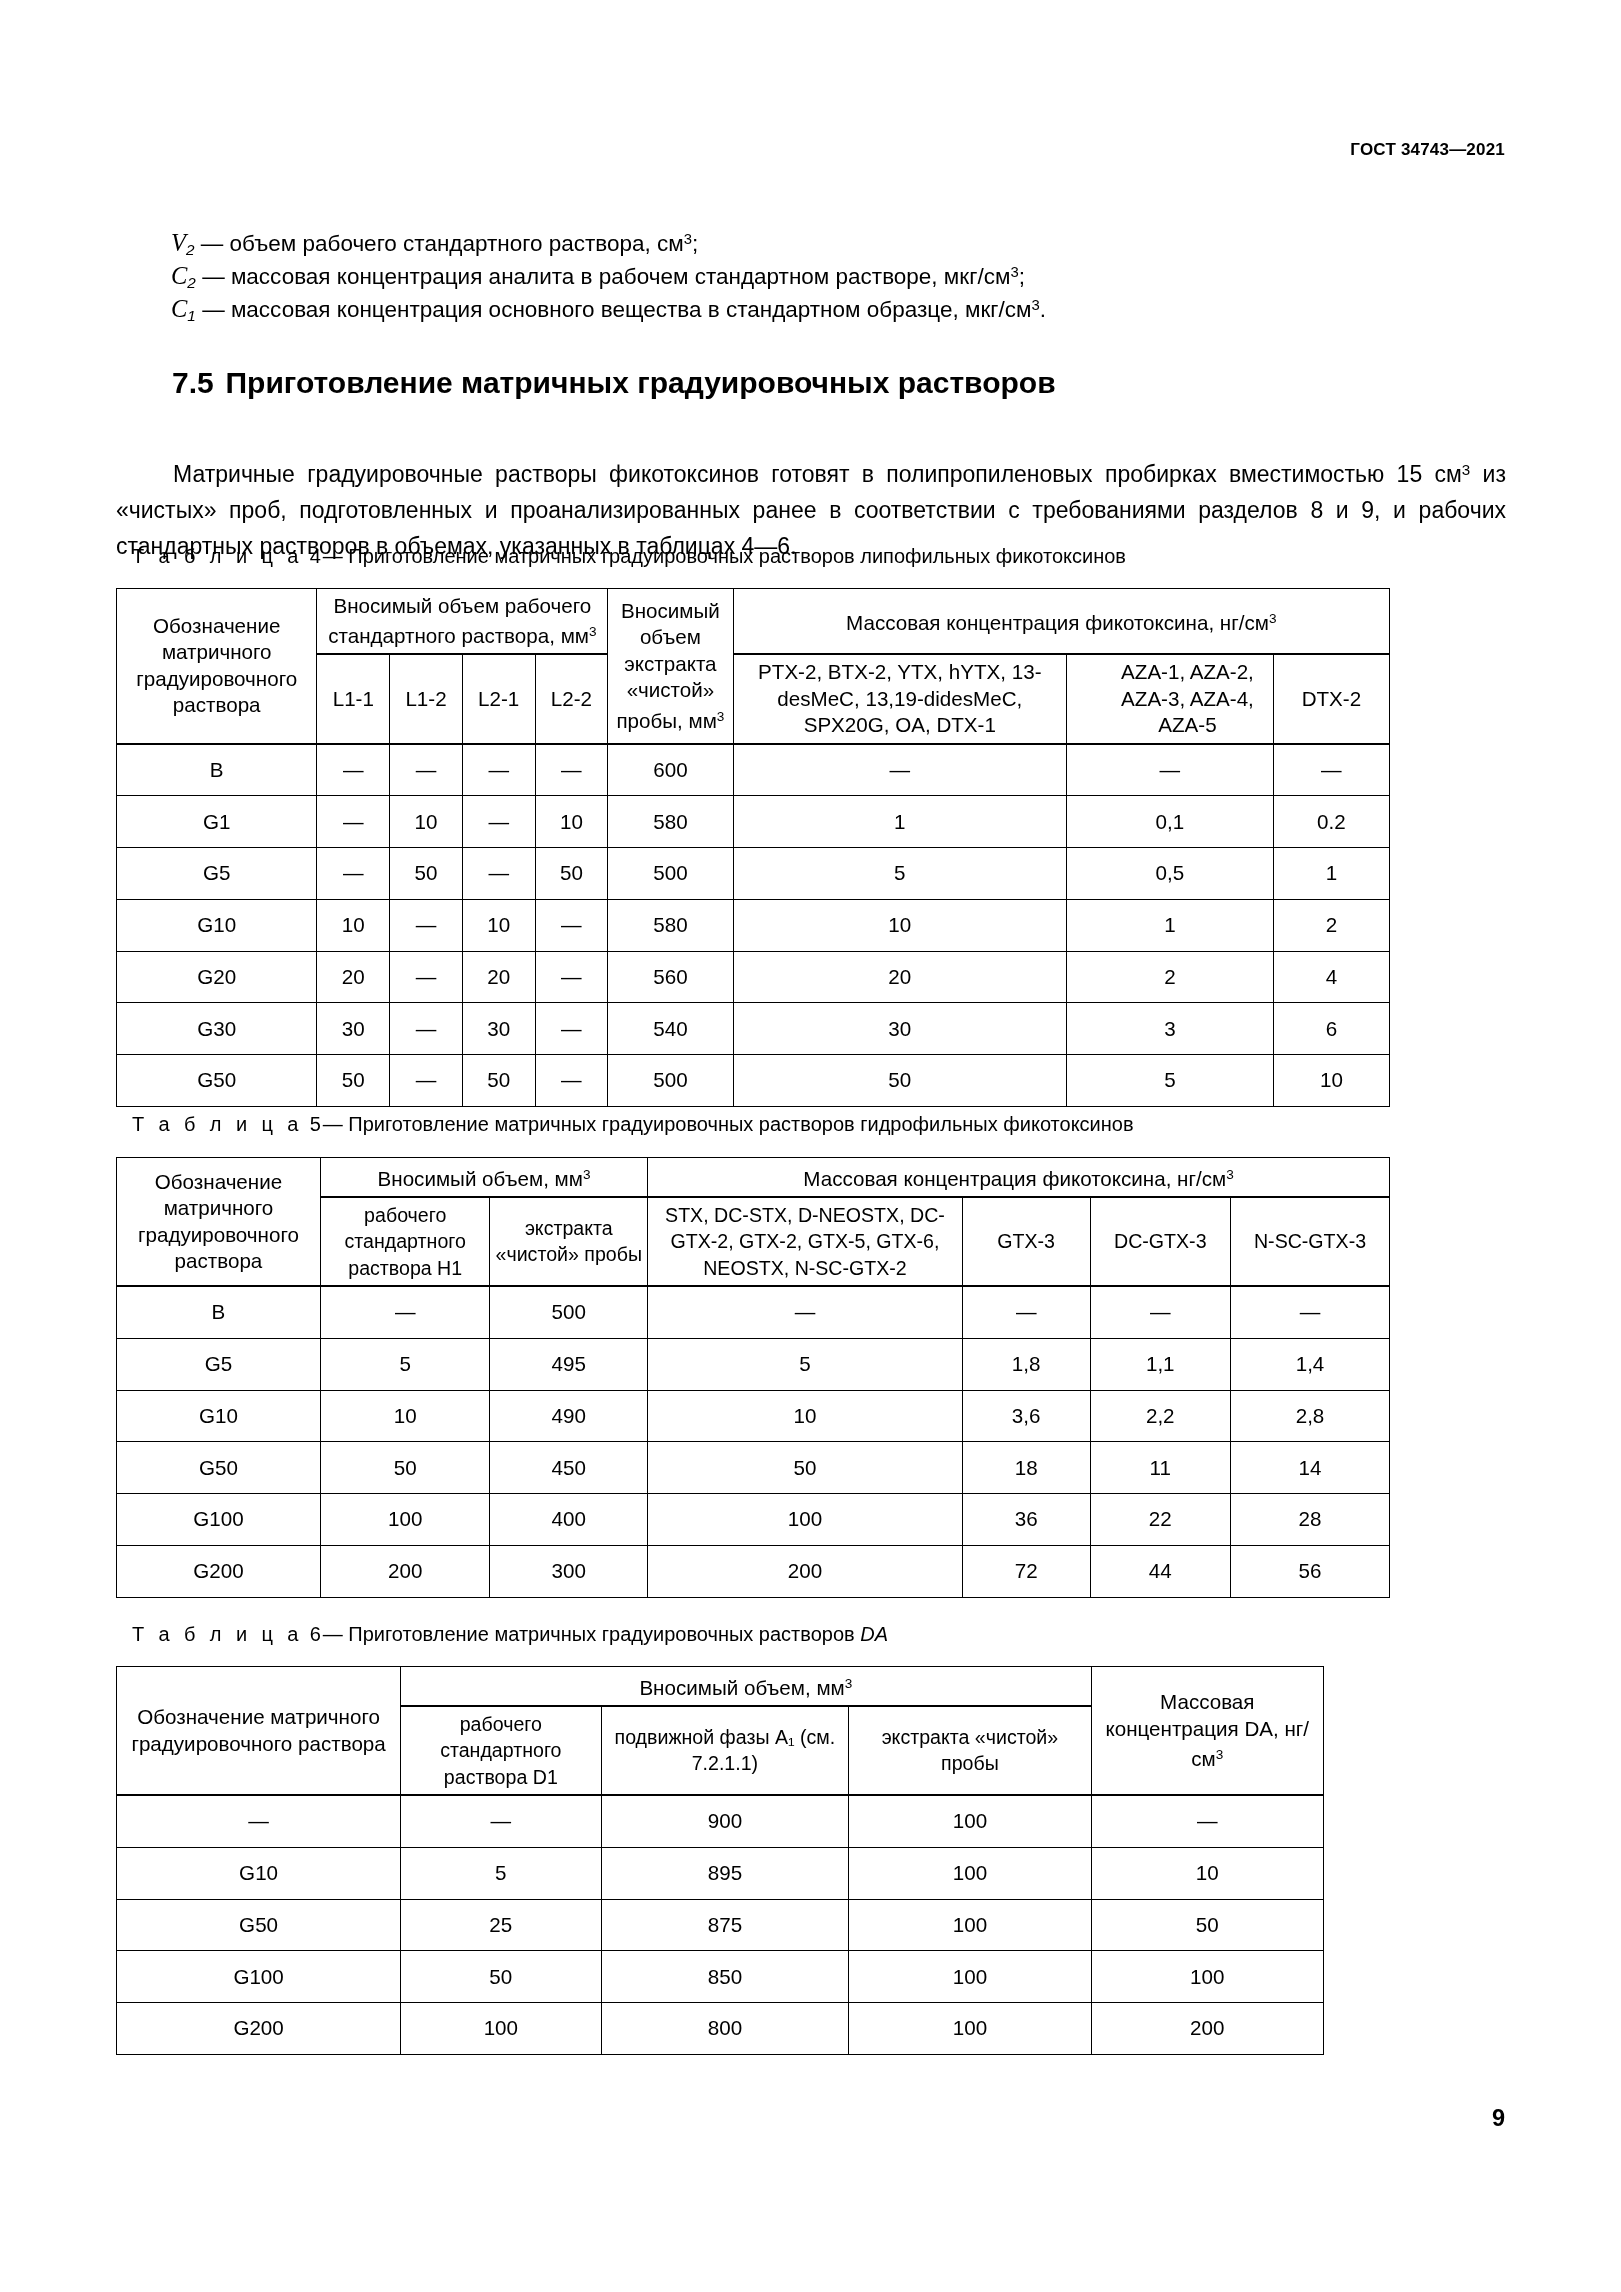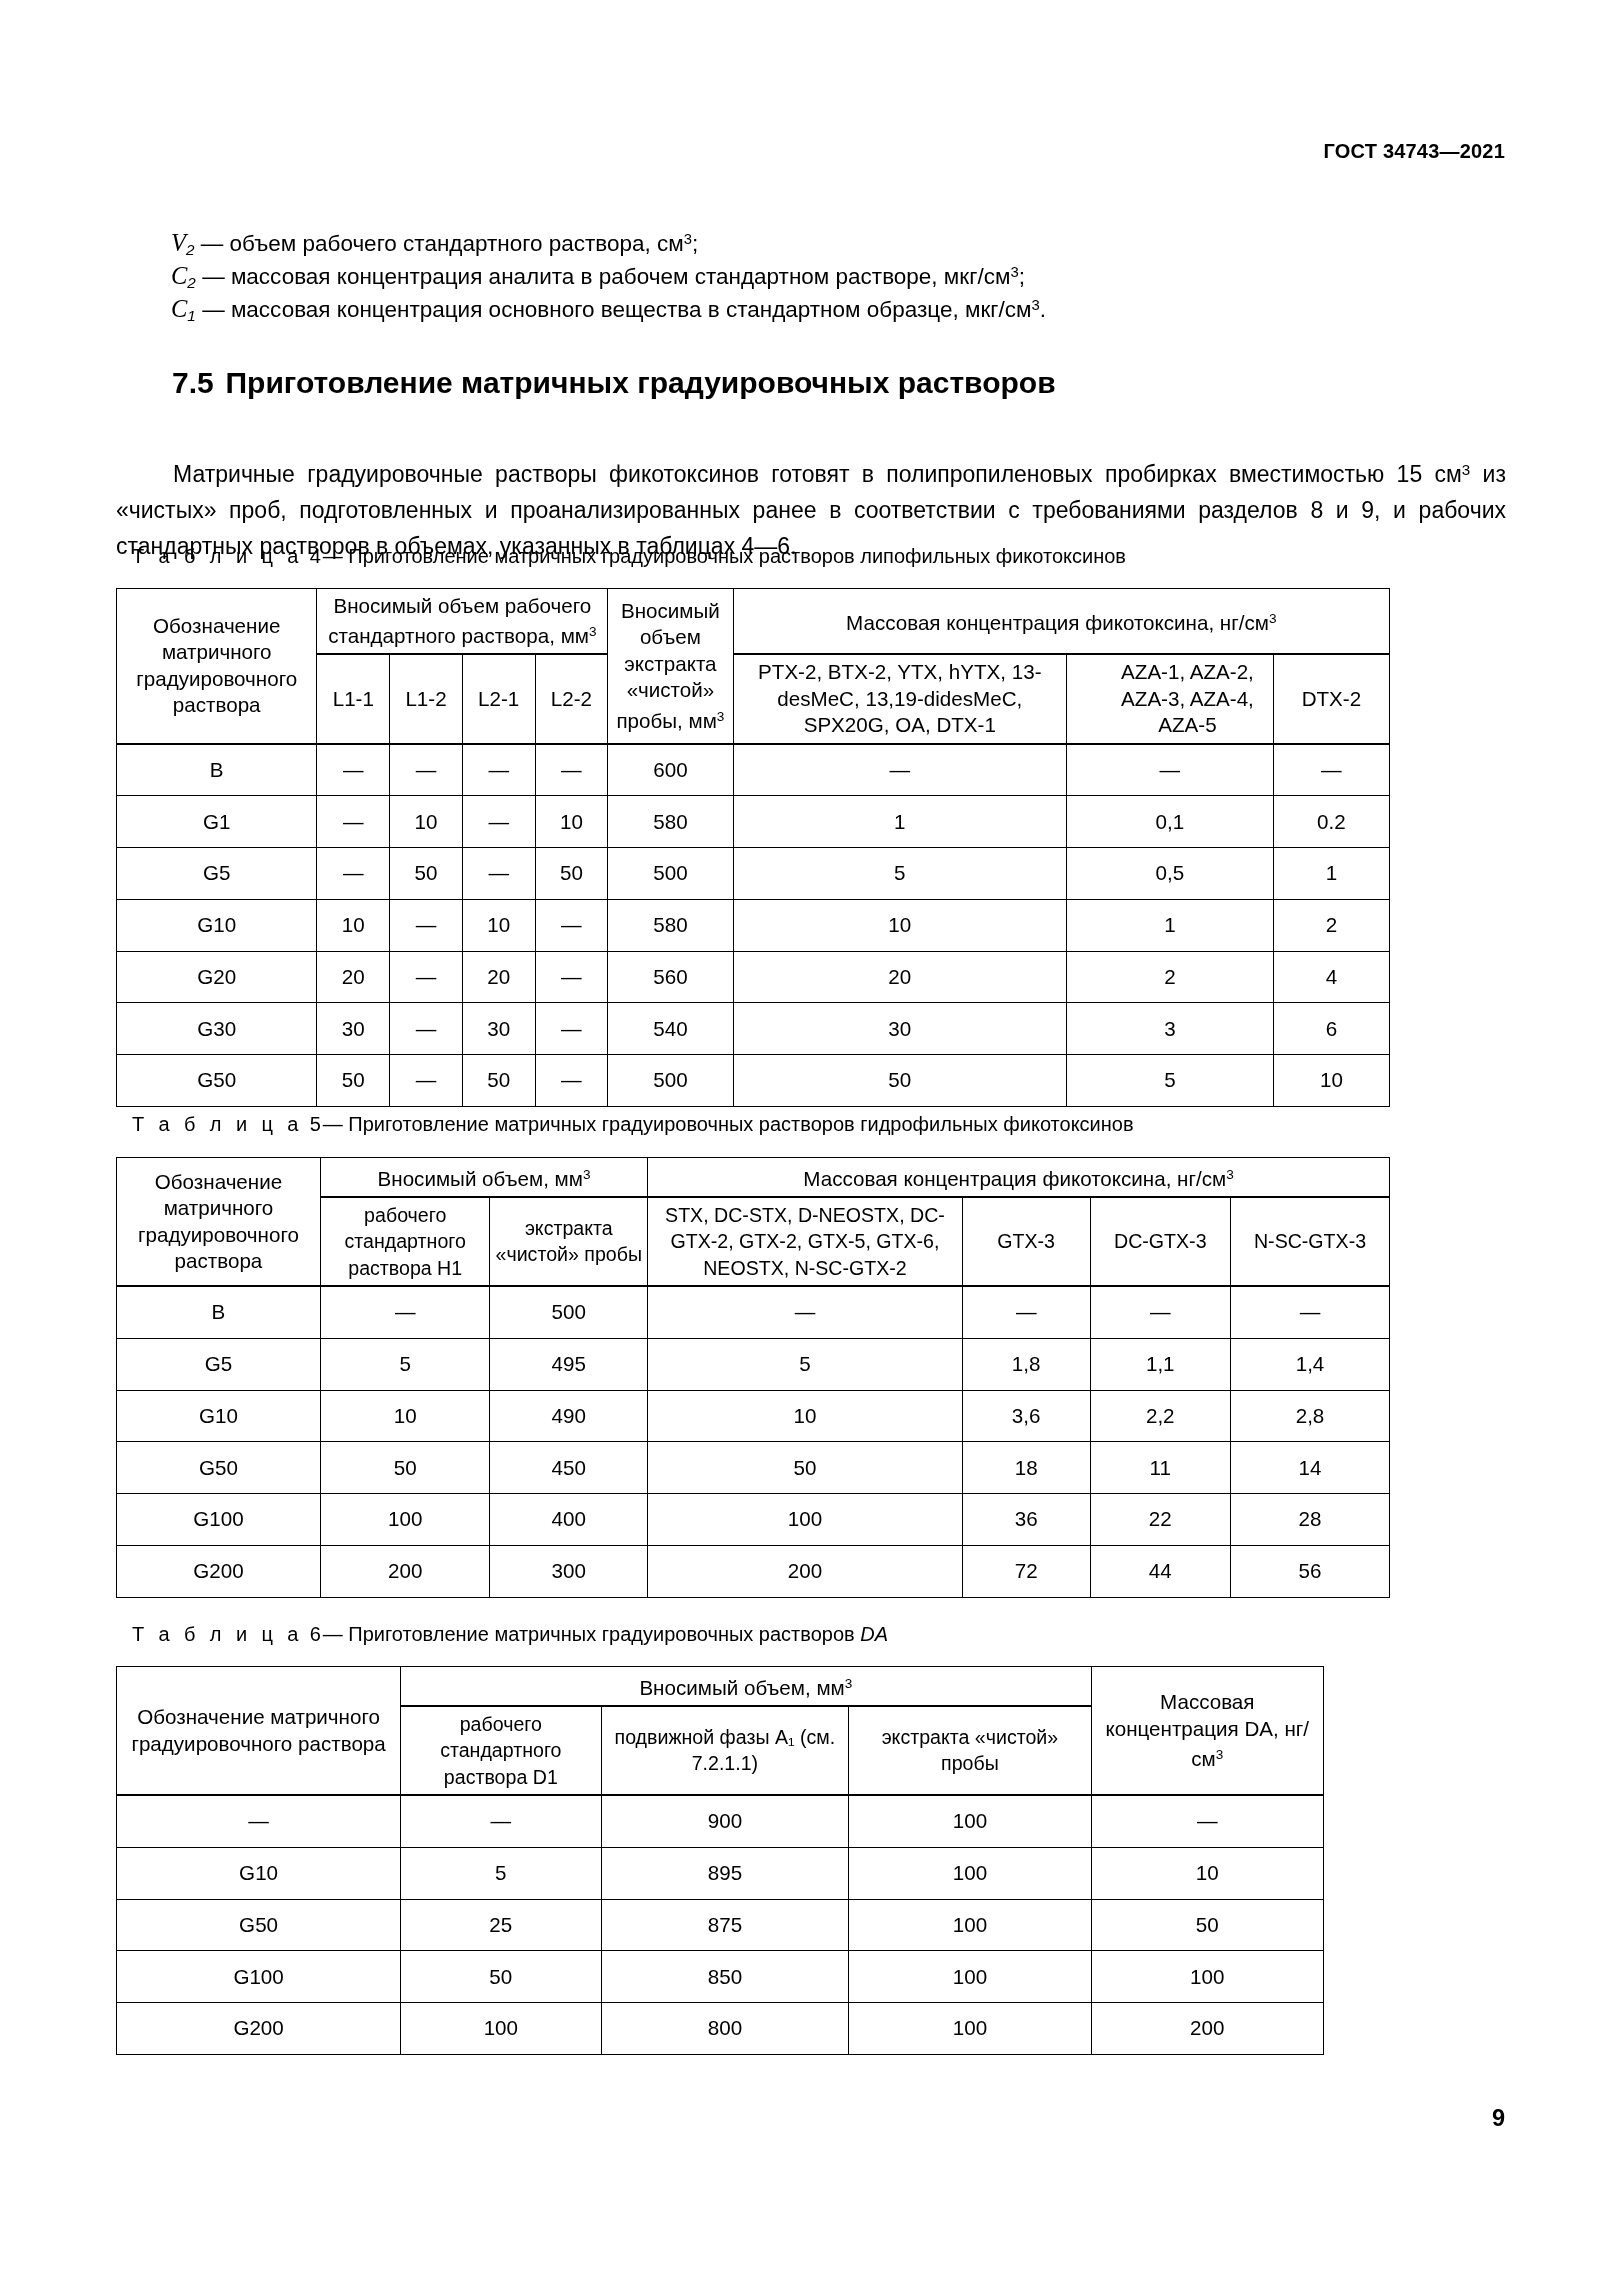--- a/index.html
+++ b/index.html
@@ -23,21 +23,21 @@
     height: 2293px;
     box-sizing: border-box;
     padding: 0 116px;
   }
 
   
   .page-header {
     position: absolute;
     right: 116px;
     top: 140px;
-    font-size: 20px;
+    font-size: 17px;
     font-weight: bold;
     letter-spacing: 0.2px;
     white-space: nowrap;
   }
 
   
   .where-block {
     position: absolute;
     left: 116px;
     top: 223px;

